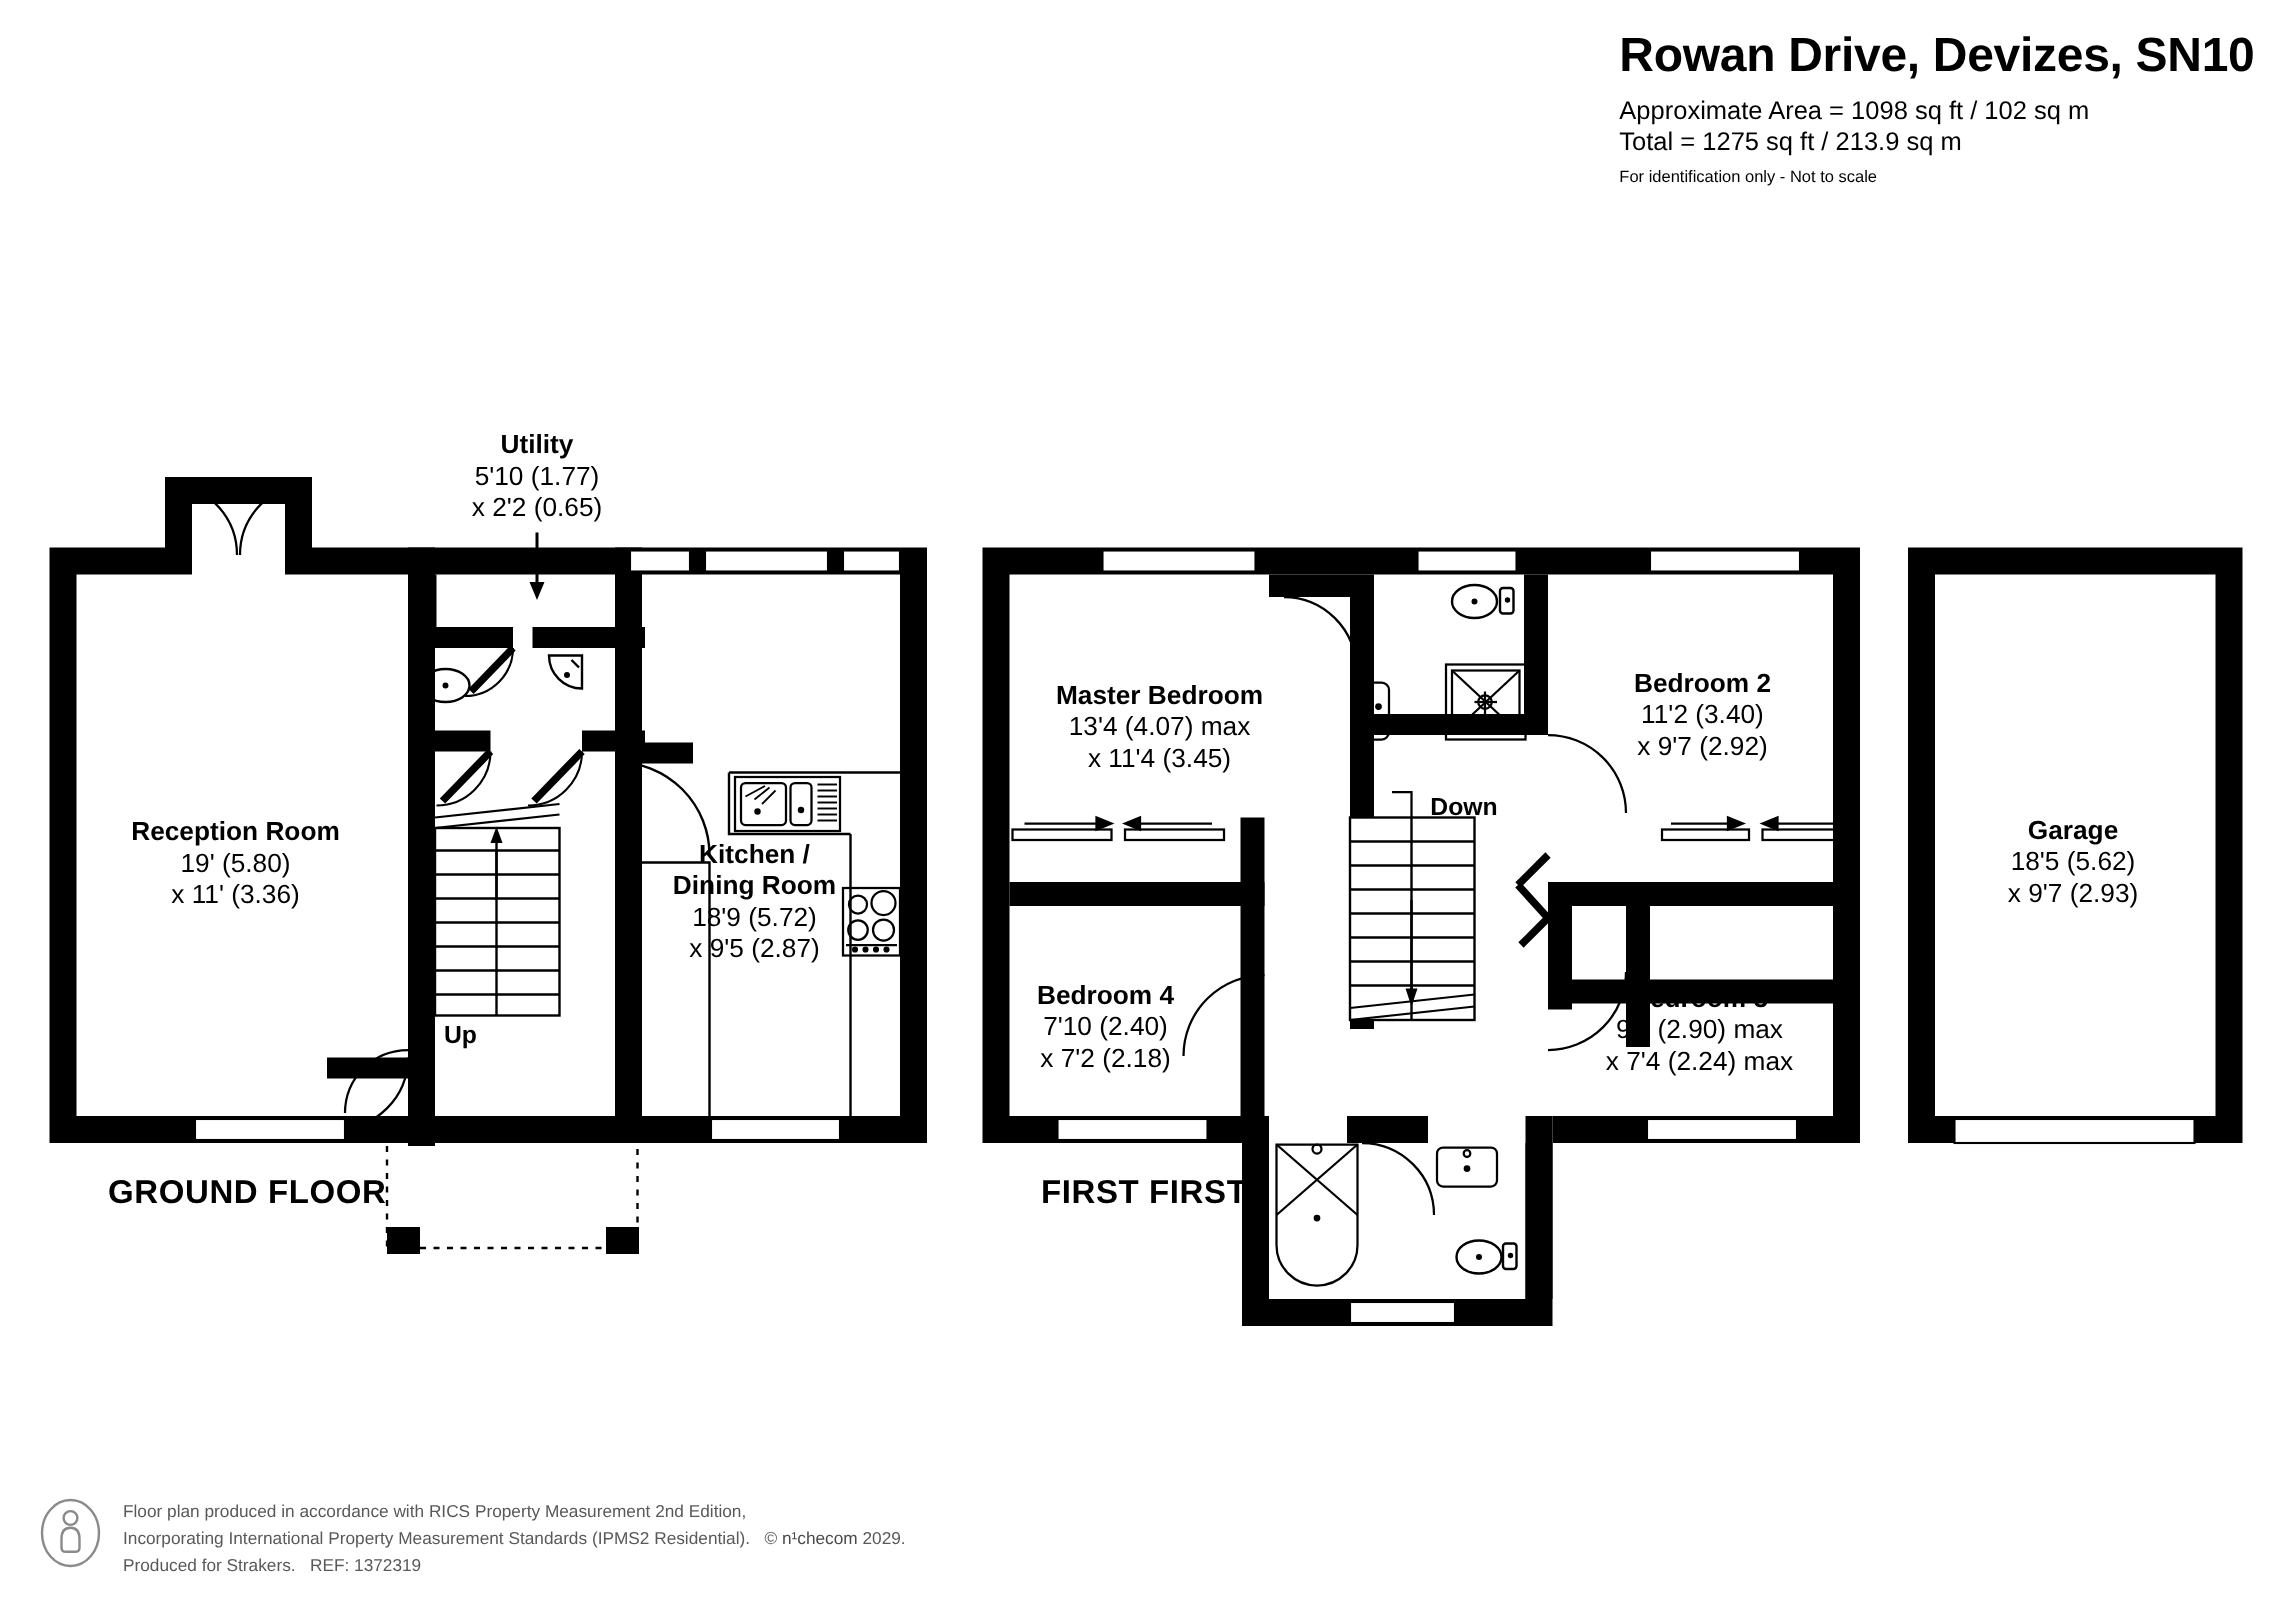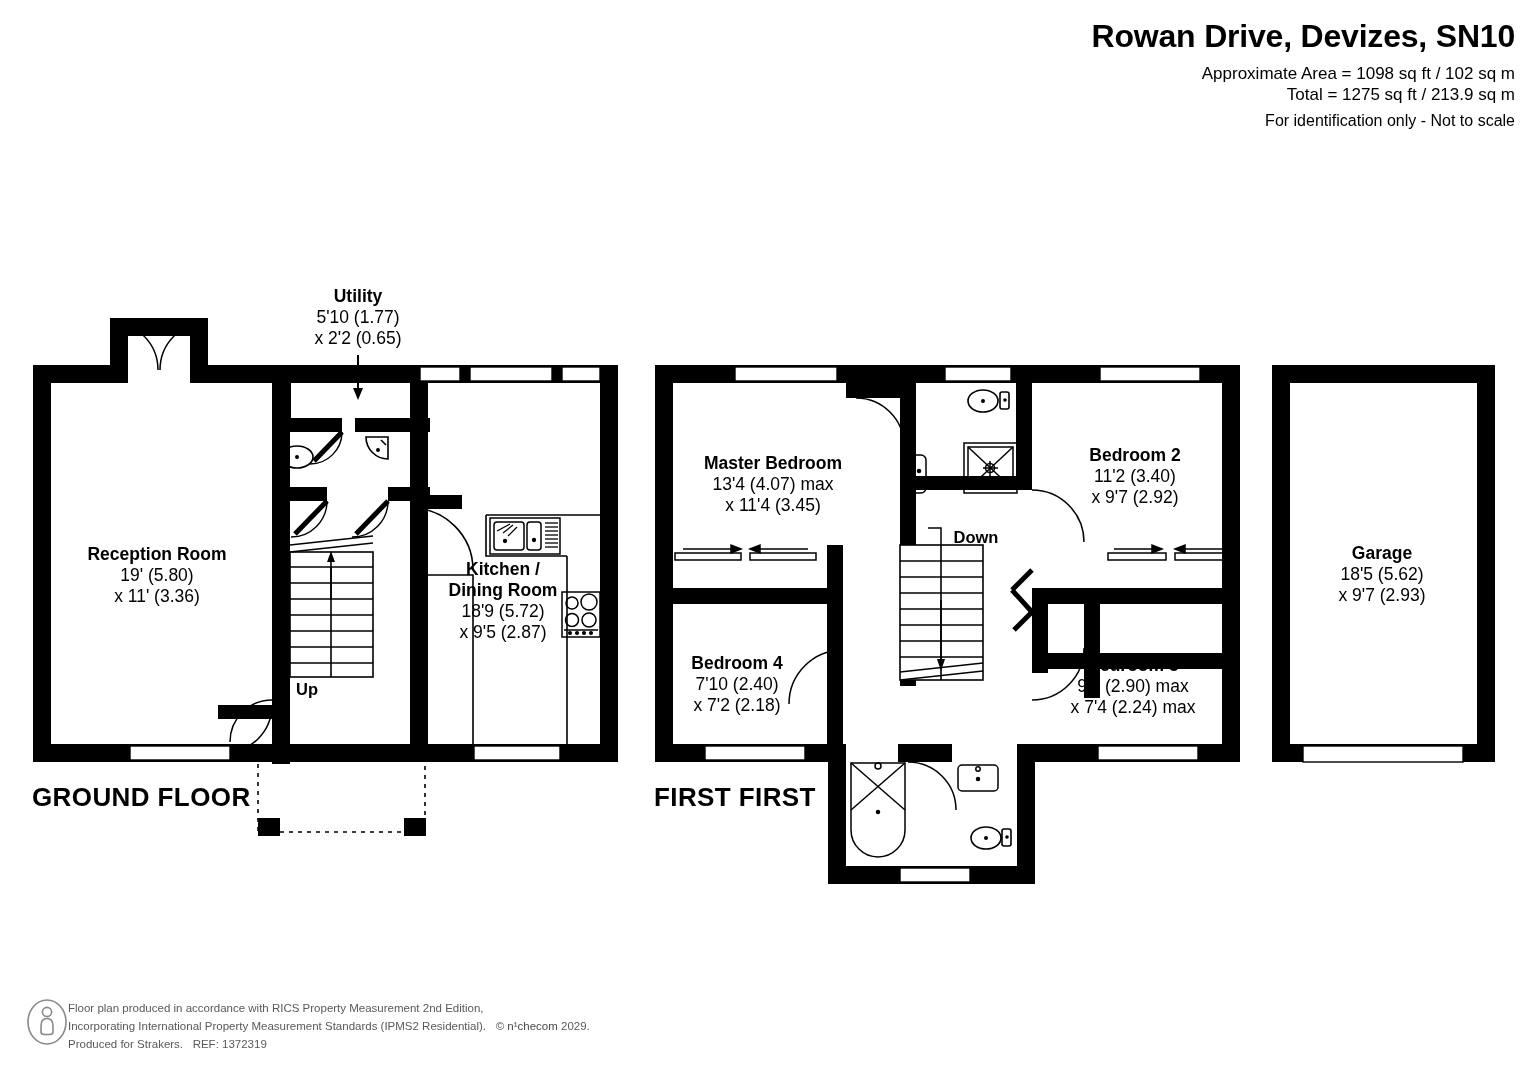--- a/index.html
+++ b/index.html
@@ -5,44 +5,43 @@
   html,body{margin:0;padding:0;}
   body{
     width:1527px;height:1080px;
     background:#ffffff;
     font-family:"Liberation Sans", sans-serif;
     color:#000000;
     position:relative;
     overflow:hidden;
   }
   .header{
-    position:absolute; top:18px; right:12px;
-    text-align:right;
+    position:absolute; top:18px; right:24px;
     margin-left:26px;
   }
   .title{
     font-size:32px; font-weight:bold; letter-spacing:-0.2px;
     line-height:1.18;
   }
   .areas{ margin-top:7px; }
   .area-line{ font-size:17px; line-height:1.25; }
-  .notice{ font-size:16px; margin-top:7px; }
+  .notice{ font-size:11px; margin-top:7px; }
 
   .plan-area{ position:absolute; top:0; left:0; width:1308px; height:1080px; }
   svg{ display:block; }
 
   .floor-label{
-    position:absolute; font-size:26px; font-weight:bold; letter-spacing:0.4px;
+    position:absolute; font-size:22px; font-weight:bold; letter-spacing:0.4px;margin-left:40px;
   }
   #gf-label{ left:32px; top:782px; }
   #ff-label{ left:654px; top:782px; }
 
   .footer{
     position:absolute; left:26px; top:998px;
-    display:flex; align-items:flex-start; 
+    display:flex; align-items:flex-start; gap:14px;
   }
   .footer-text{
     font-size:11.5px; line-height:1.55; color:#595959;
     padding-top:2px;
   }
   .footer-text .ln{ display:block; white-space:pre; }
   .rics-icon{ width:42px; height:48px; flex:0 0 auto; }
   .nichecom{ font-weight:normal; color:#4a4a4a; }
 </style>
 </head>

